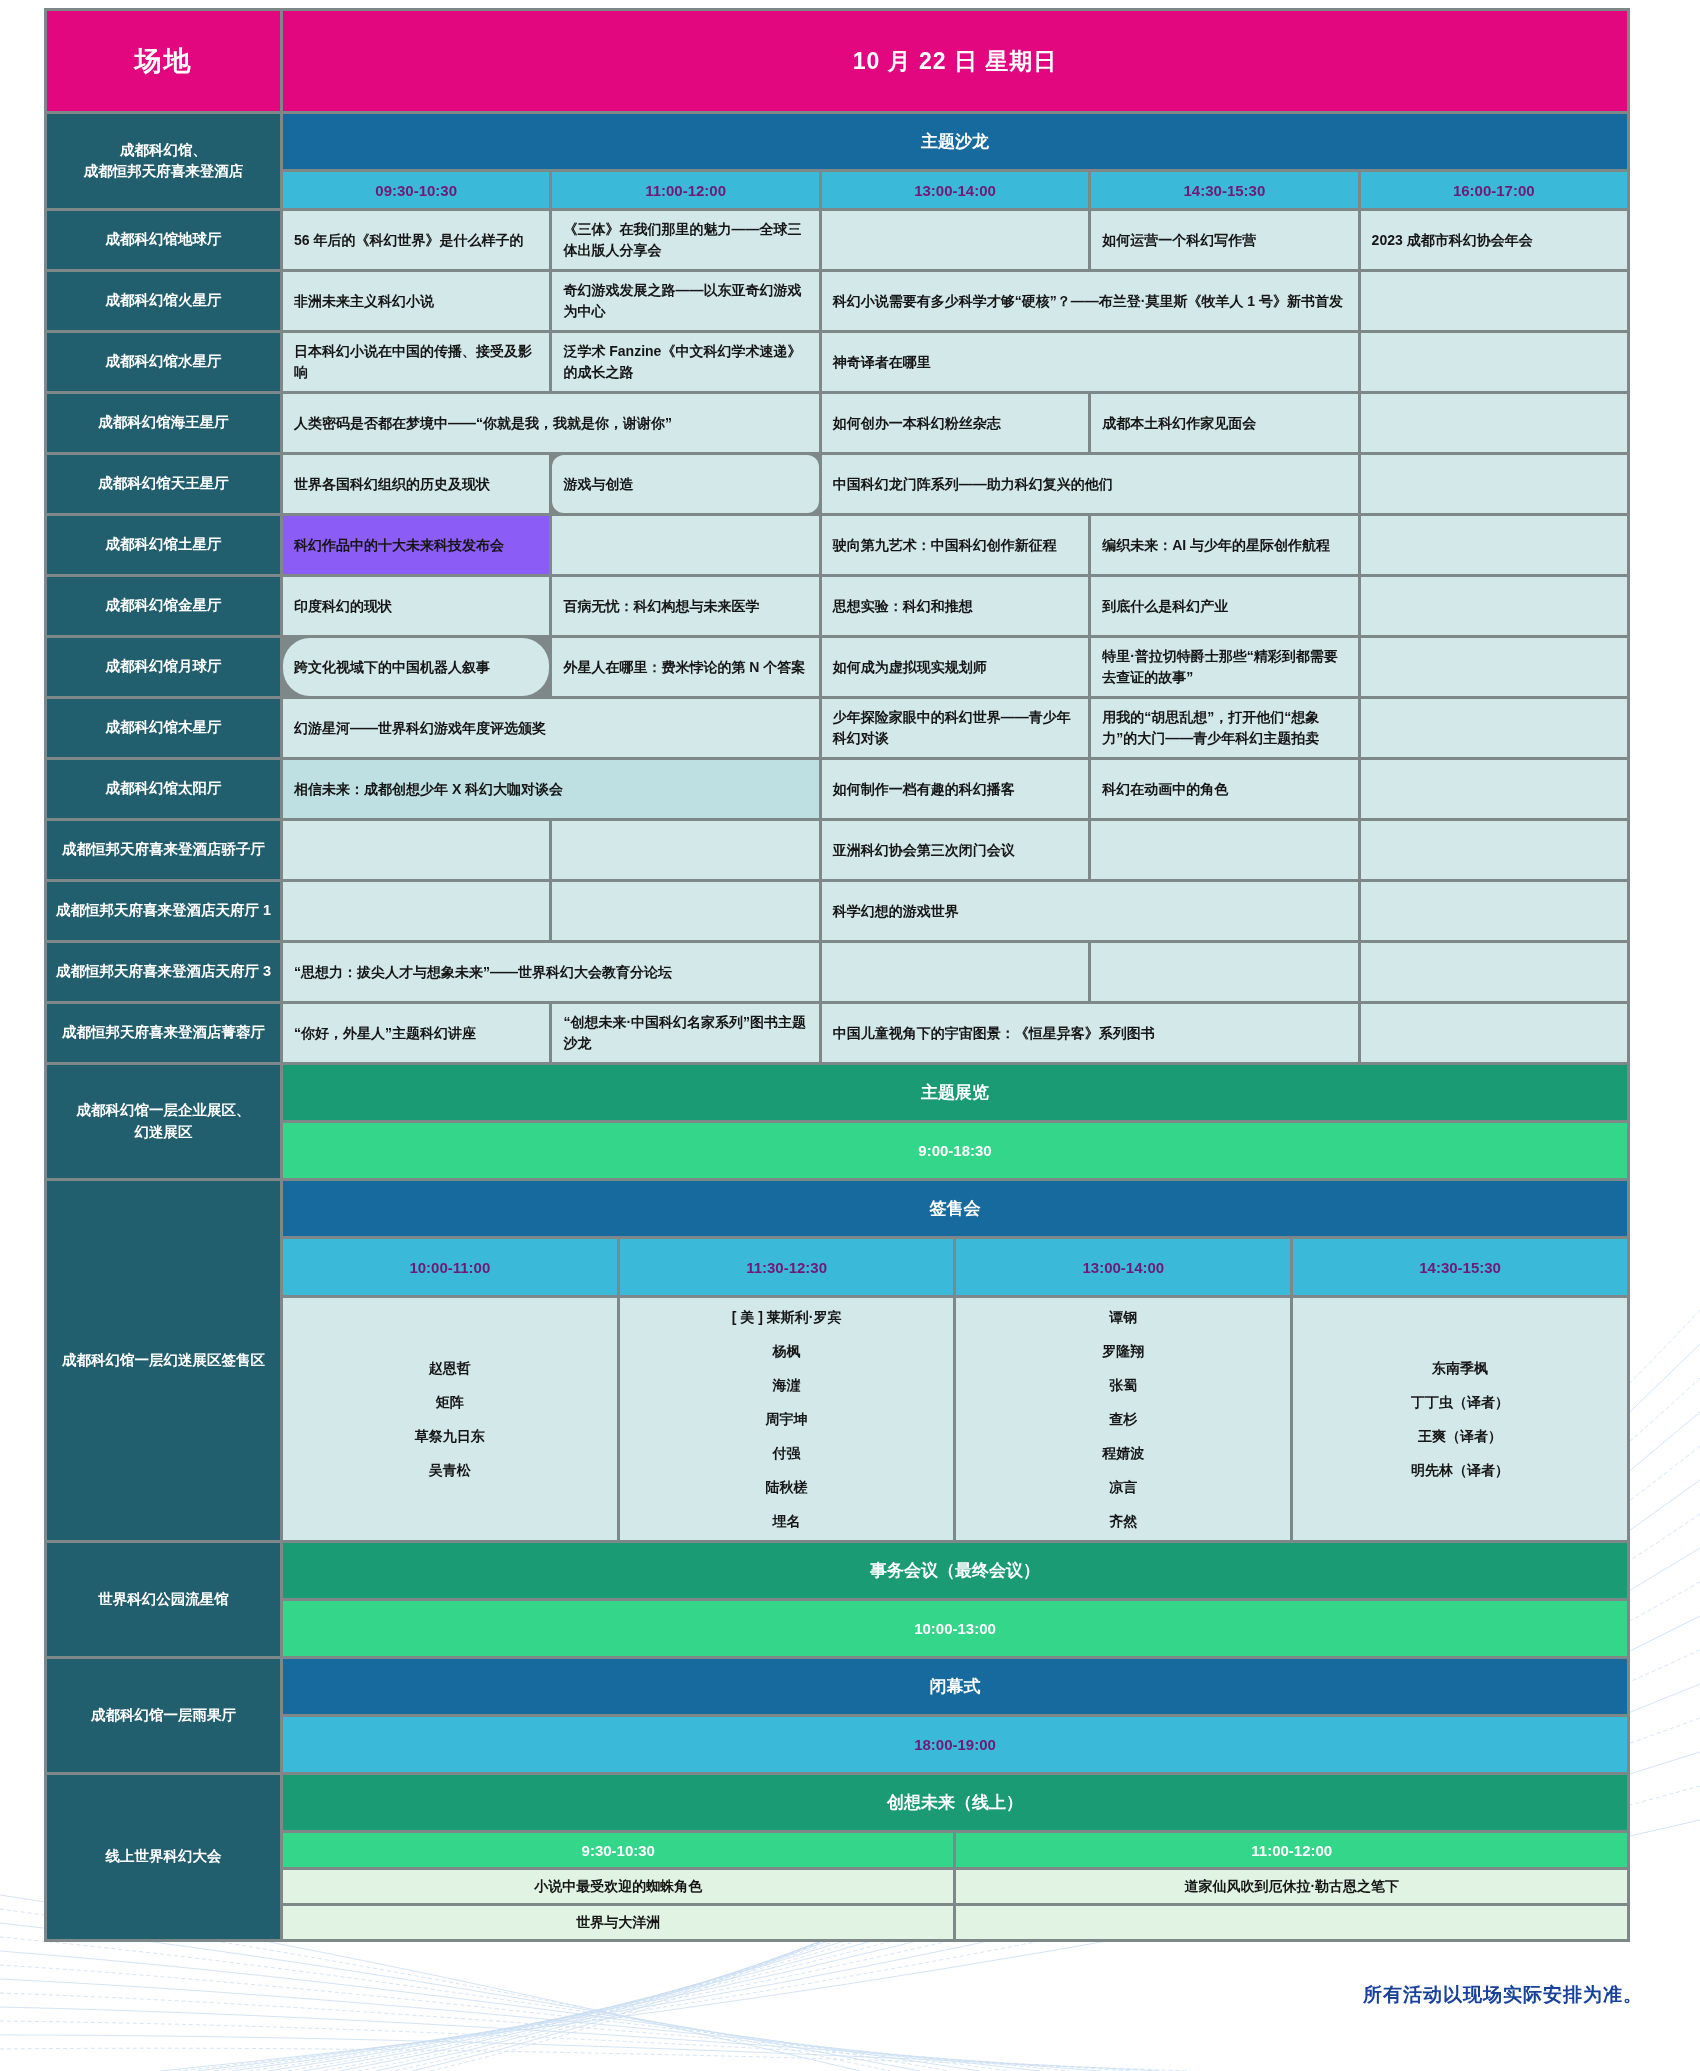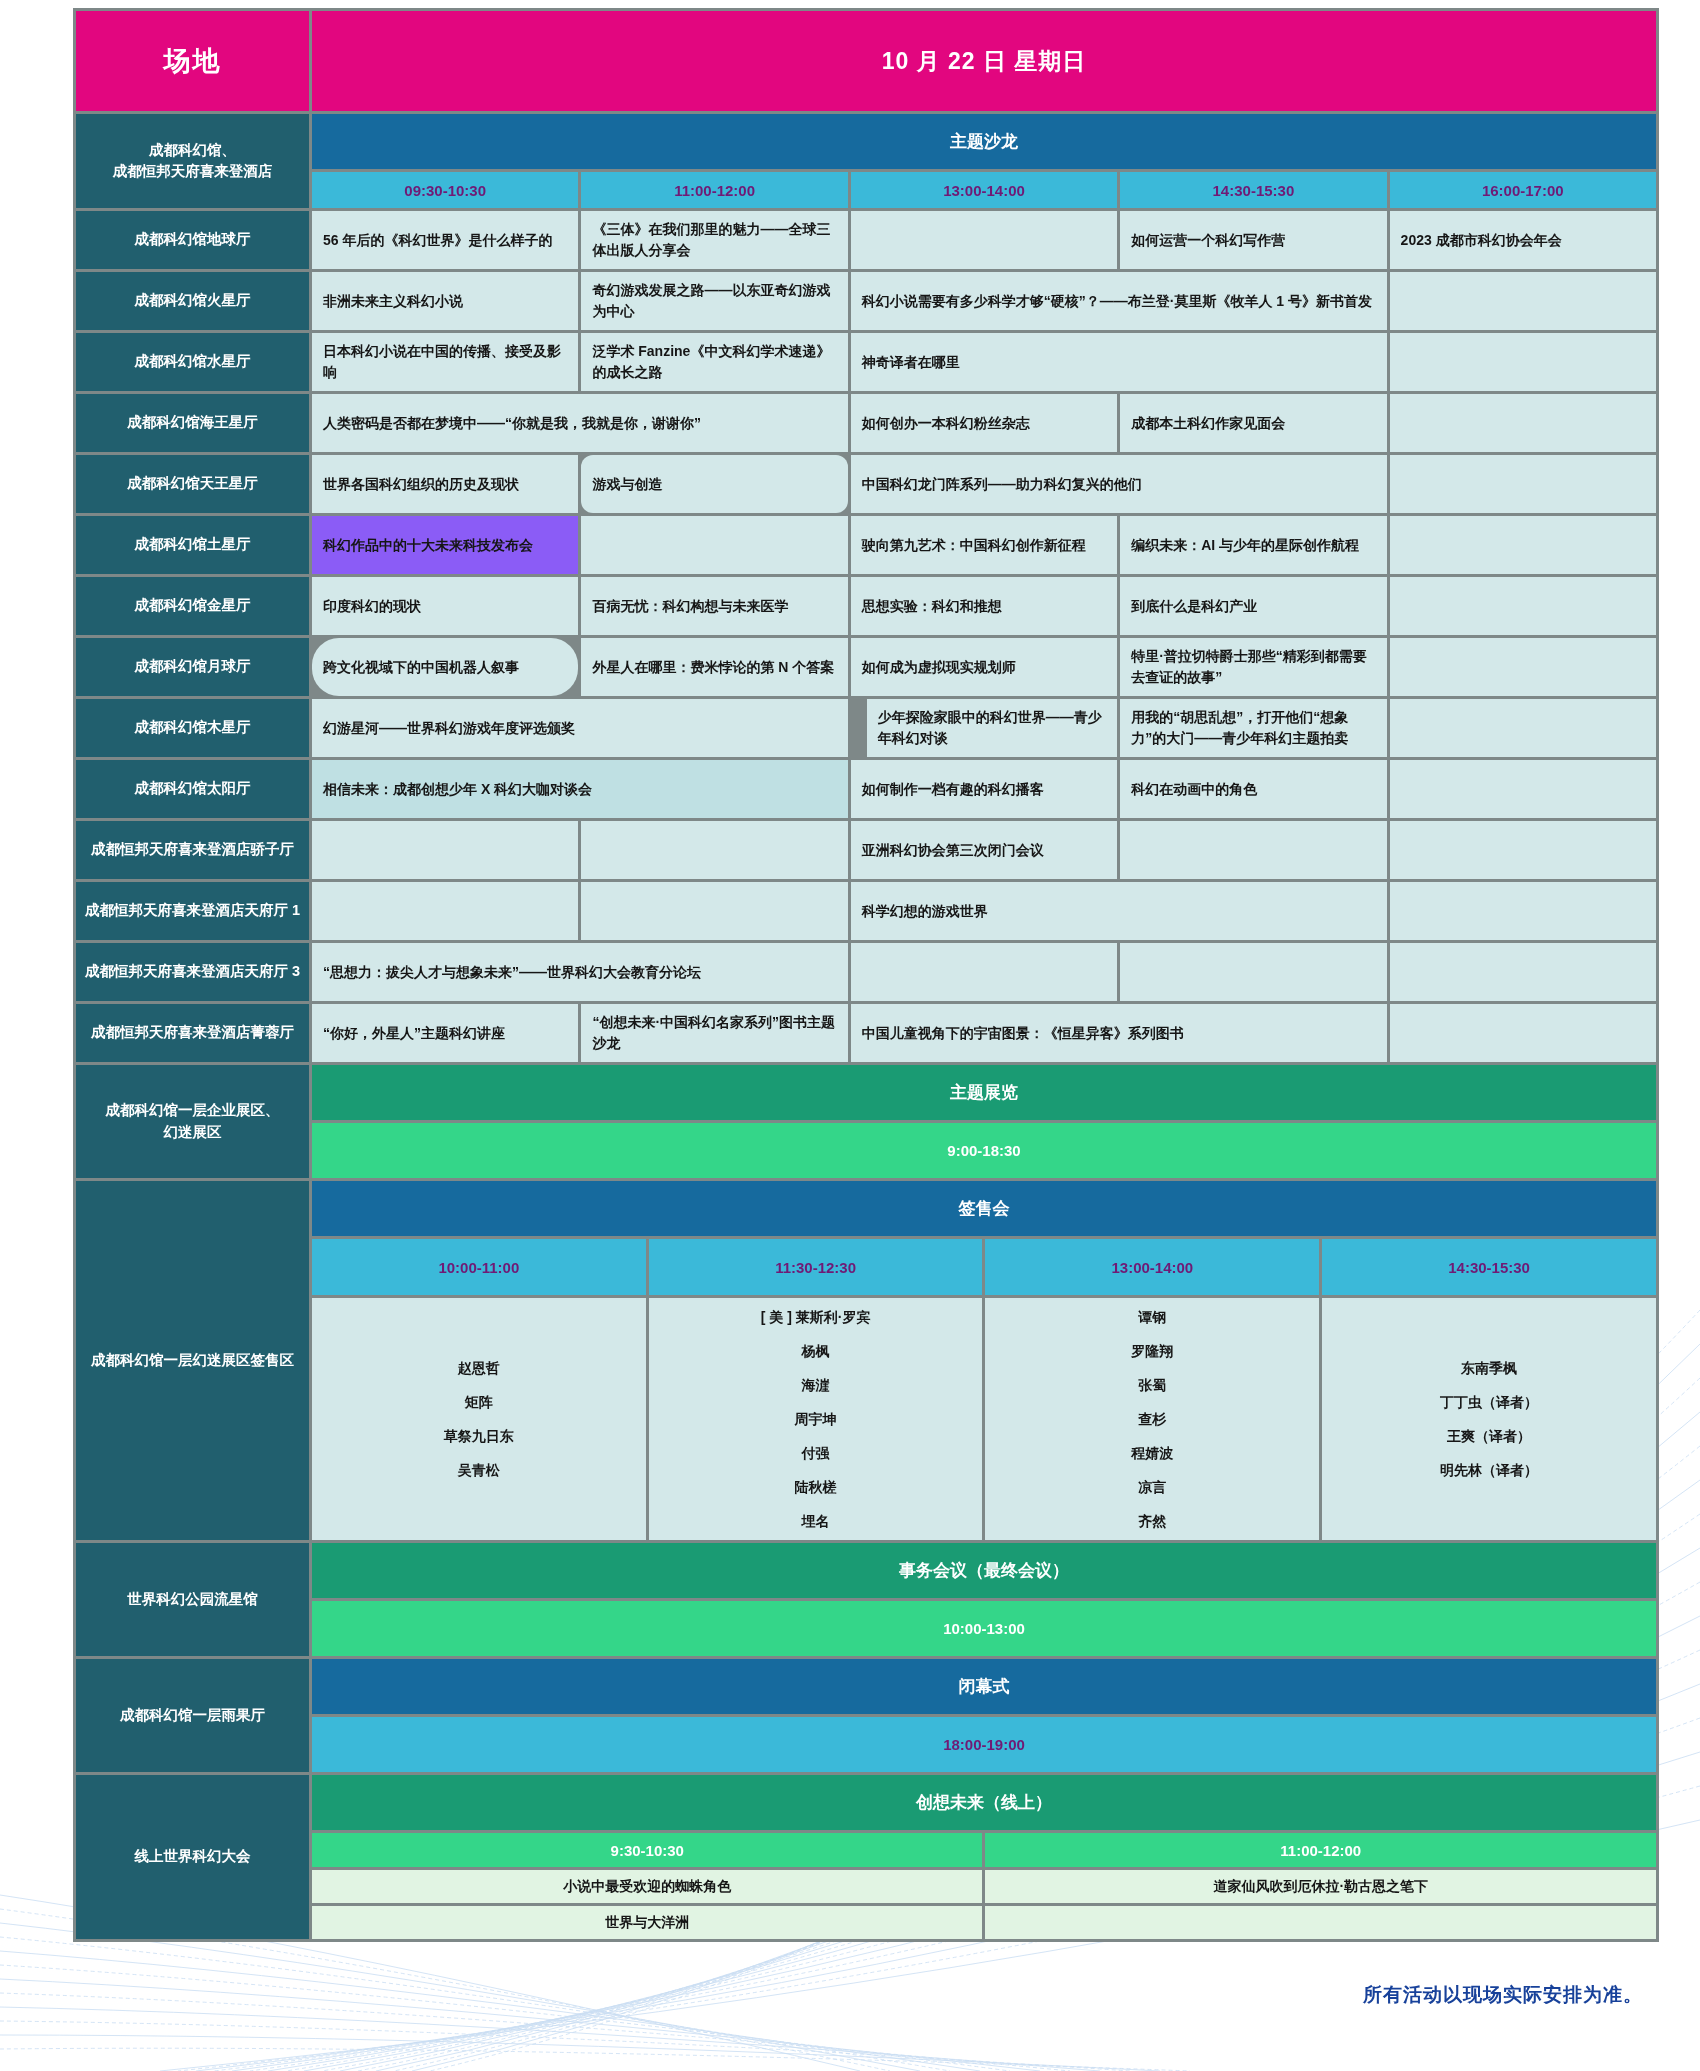--- a/index.html
+++ b/index.html
@@ -1,21 +1,21 @@
 <!DOCTYPE html>
 <html><head>
 <meta charset="utf-8">
 <style>
   html,body{margin:0;padding:0;}
   body{
     width:1700px;height:2071px;position:relative;background:#ffffff;
     font-family:"Liberation Sans","DejaVu Sans",sans-serif;overflow:hidden;
   }
   .tbl{
-    position:absolute;left:73px;top:8px;width:1586px;box-sizing:border-box;
+    position:absolute;left:44px;top:8px;width:1586px;box-sizing:border-box;
     display:grid;
     grid-template-columns:233px repeat(20,1fr);
     grid-template-rows:100px 55px 36px repeat(14,58px) 55px 55px 55px 56px 242px 55px 55px 55px 55px 55px 34px 33px 33px;
     gap:3px;padding:3px;background:#7e8888;
   }
   .cell{display:flex;align-items:center;justify-content:center;box-sizing:border-box;}
   .magenta{background:#e2067f;color:#fff;font-weight:700;}
   .venue-h{font-size:27px;letter-spacing:2px;}
   .date-h{font-size:23px;letter-spacing:1px;}
   .venue{background:#215f6e;color:#fff;font-weight:700;font-size:14.5px;text-align:center;
@@ -121,21 +121,21 @@
     <div class="cell ev" style="grid-area: 10 / 14 / span 1 / span 4;">到底什么是科幻产业</div>
     <div class="cell ev" style="grid-area: 10 / 18 / span 1 / span 4;"></div>
     <div class="cell venue" style="grid-area: 11 / 1 / span 1 / span 1;">成都科幻馆月球厅</div>
     <div class="cell ev" style="grid-area: 11 / 2 / span 1 / span 4; border-radius: 27px;">跨文化视域下的中国机器人叙事</div>
     <div class="cell ev" style="grid-area: 11 / 6 / span 1 / span 4;">外星人在哪里：费米悖论的第 N 个答案</div>
     <div class="cell ev" style="grid-area: 11 / 10 / span 1 / span 4;">如何成为虚拟现实规划师</div>
     <div class="cell ev" style="grid-area: 11 / 14 / span 1 / span 4;">特里·普拉切特爵士那些“精彩到都需要去查证的故事”</div>
     <div class="cell ev" style="grid-area: 11 / 18 / span 1 / span 4;"></div>
     <div class="cell venue" style="grid-area: 12 / 1 / span 1 / span 1;">成都科幻馆木星厅</div>
     <div class="cell ev" style="grid-area: 12 / 2 / span 1 / span 8;">幻游星河——世界科幻游戏年度评选颁奖</div>
-    <div class="cell ev" style="grid-area: 12 / 10 / span 1 / span 4; margin-left: 16px;">少年探险家眼中的科幻世界——青少年科幻对谈</div>
+    <div class="cell ev" style="grid-area: 12 / 10 / span 1 / span 4;">少年探险家眼中的科幻世界——青少年科幻对谈</div>
     <div class="cell ev" style="grid-area: 12 / 14 / span 1 / span 4;">用我的“胡思乱想”，打开他们“想象力”的大门——青少年科幻主题拍卖</div>
     <div class="cell ev" style="grid-area: 12 / 18 / span 1 / span 4;"></div>
     <div class="cell venue" style="grid-area: 13 / 1 / span 1 / span 1;">成都科幻馆太阳厅</div>
     <div class="cell ev mid" style="grid-area: 13 / 2 / span 1 / span 8;">相信未来：成都创想少年 X 科幻大咖对谈会</div>
     <div class="cell ev" style="grid-area: 13 / 10 / span 1 / span 4;">如何制作一档有趣的科幻播客</div>
     <div class="cell ev" style="grid-area: 13 / 14 / span 1 / span 4;">科幻在动画中的角色</div>
     <div class="cell ev" style="grid-area: 13 / 18 / span 1 / span 4;"></div>
     <div class="cell venue" style="grid-area: 14 / 1 / span 1 / span 1;">成都恒邦天府喜来登酒店骄子厅</div>
     <div class="cell ev" style="grid-area: 14 / 2 / span 1 / span 4;"></div>
     <div class="cell ev" style="grid-area: 14 / 6 / span 1 / span 4;"></div>

